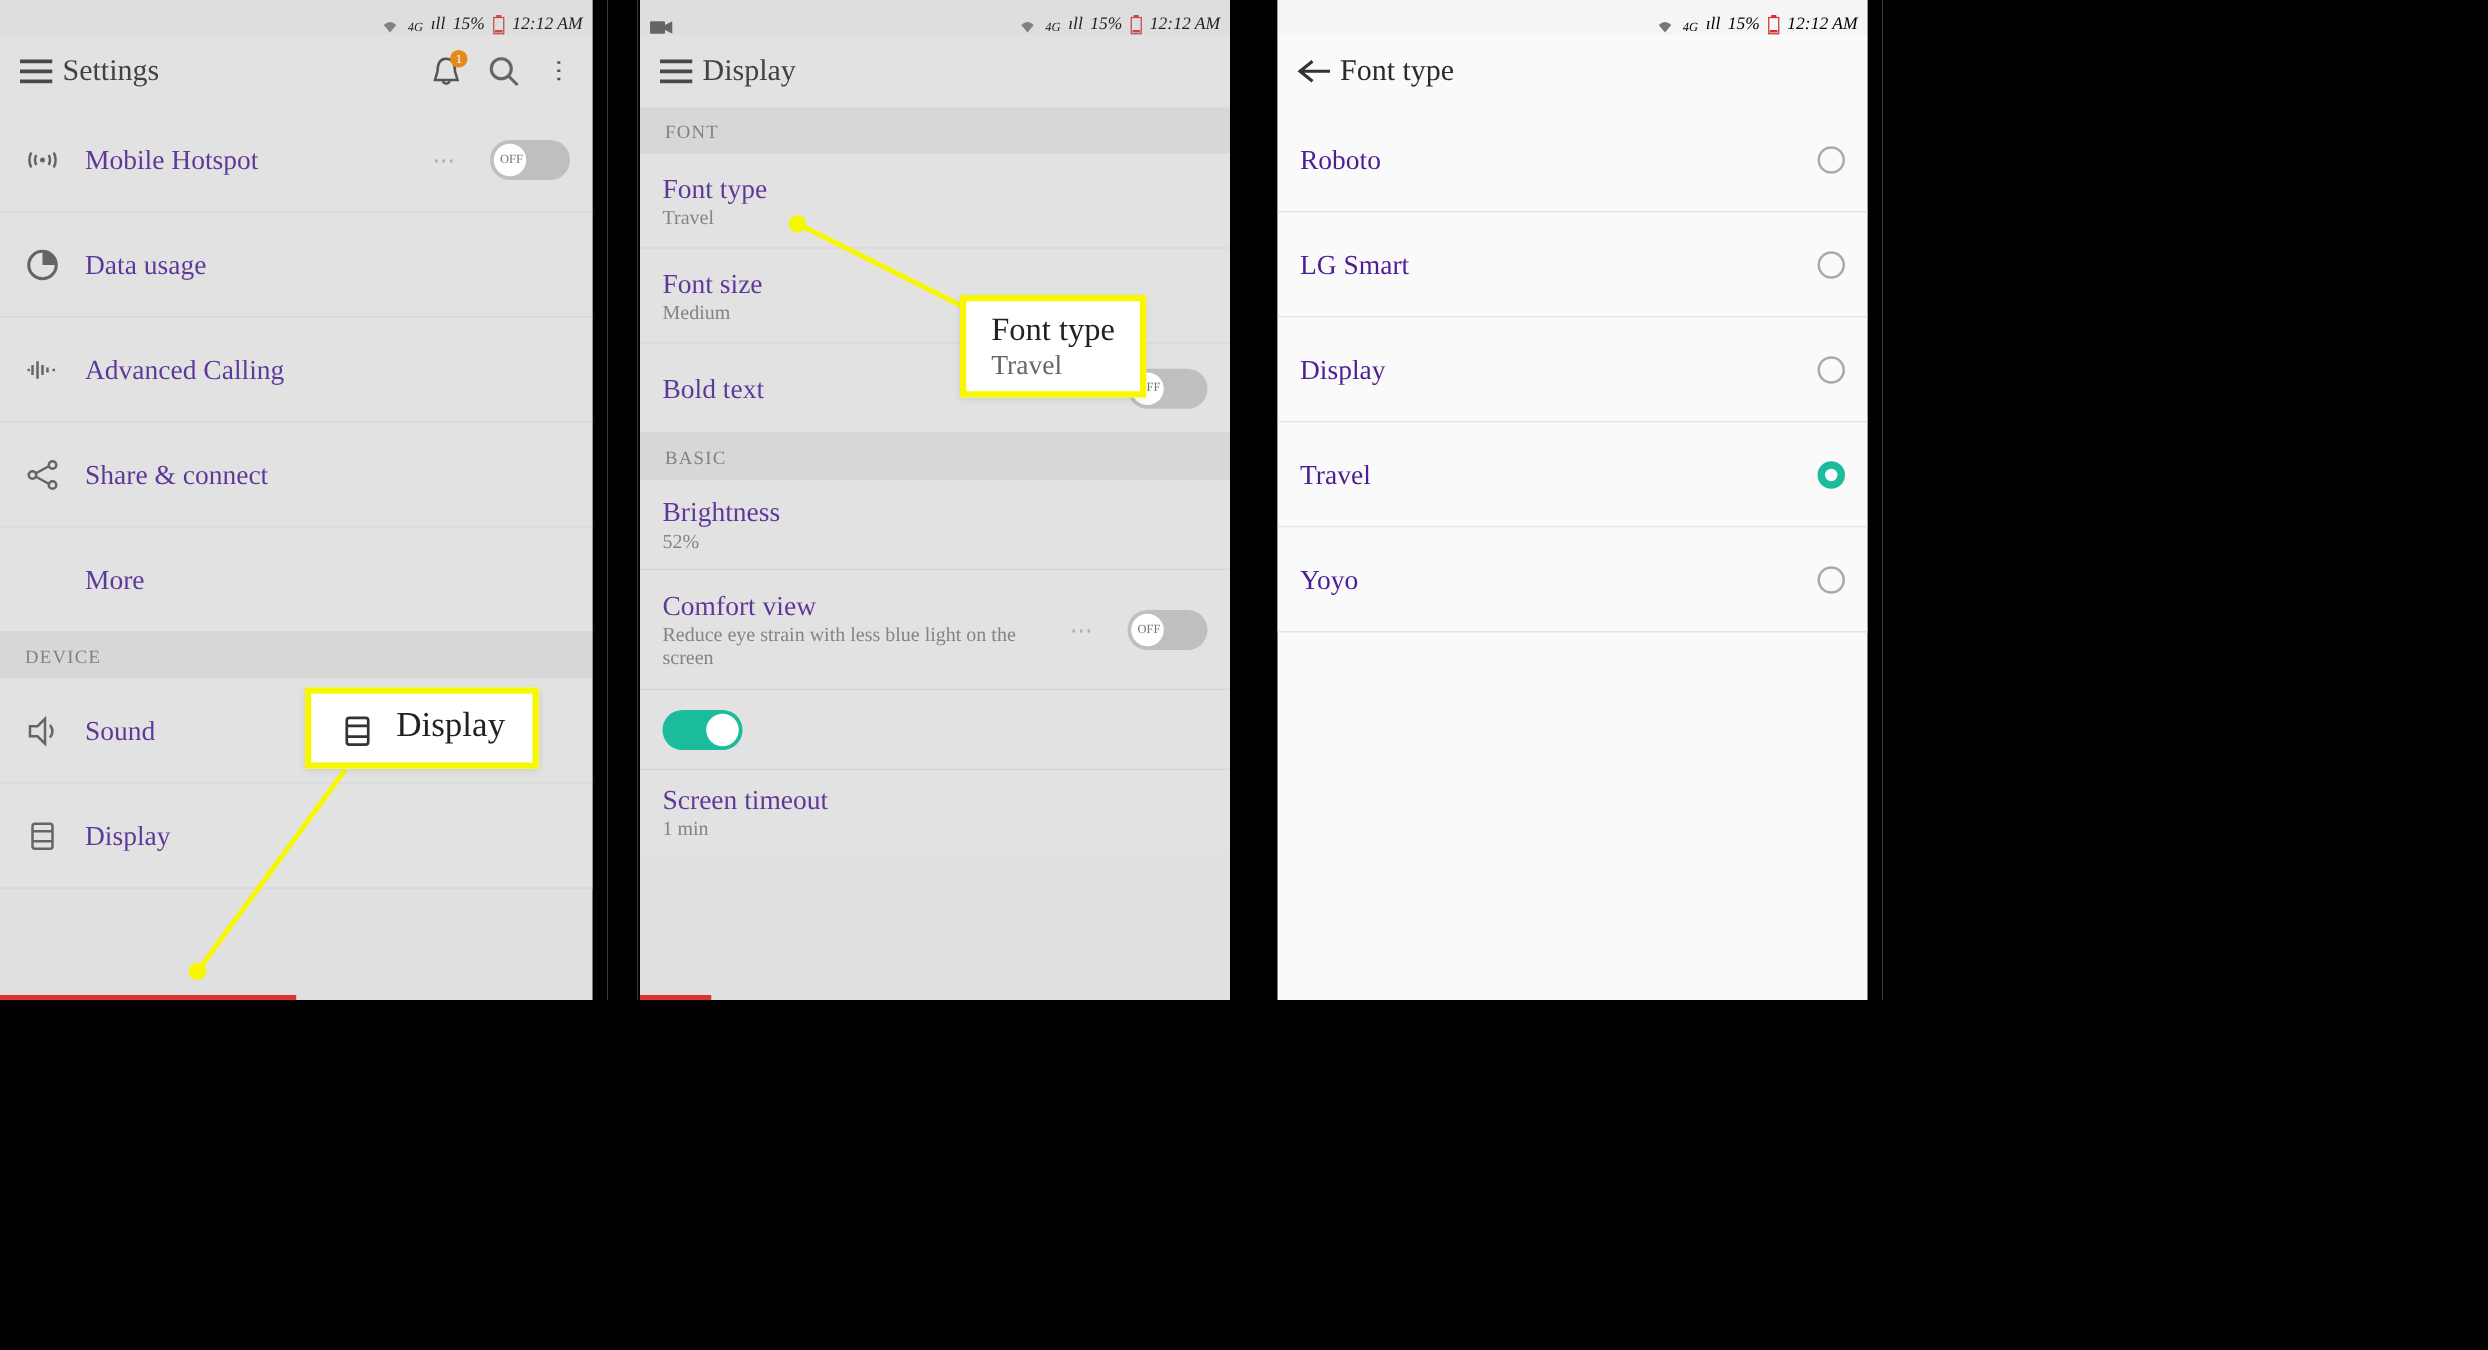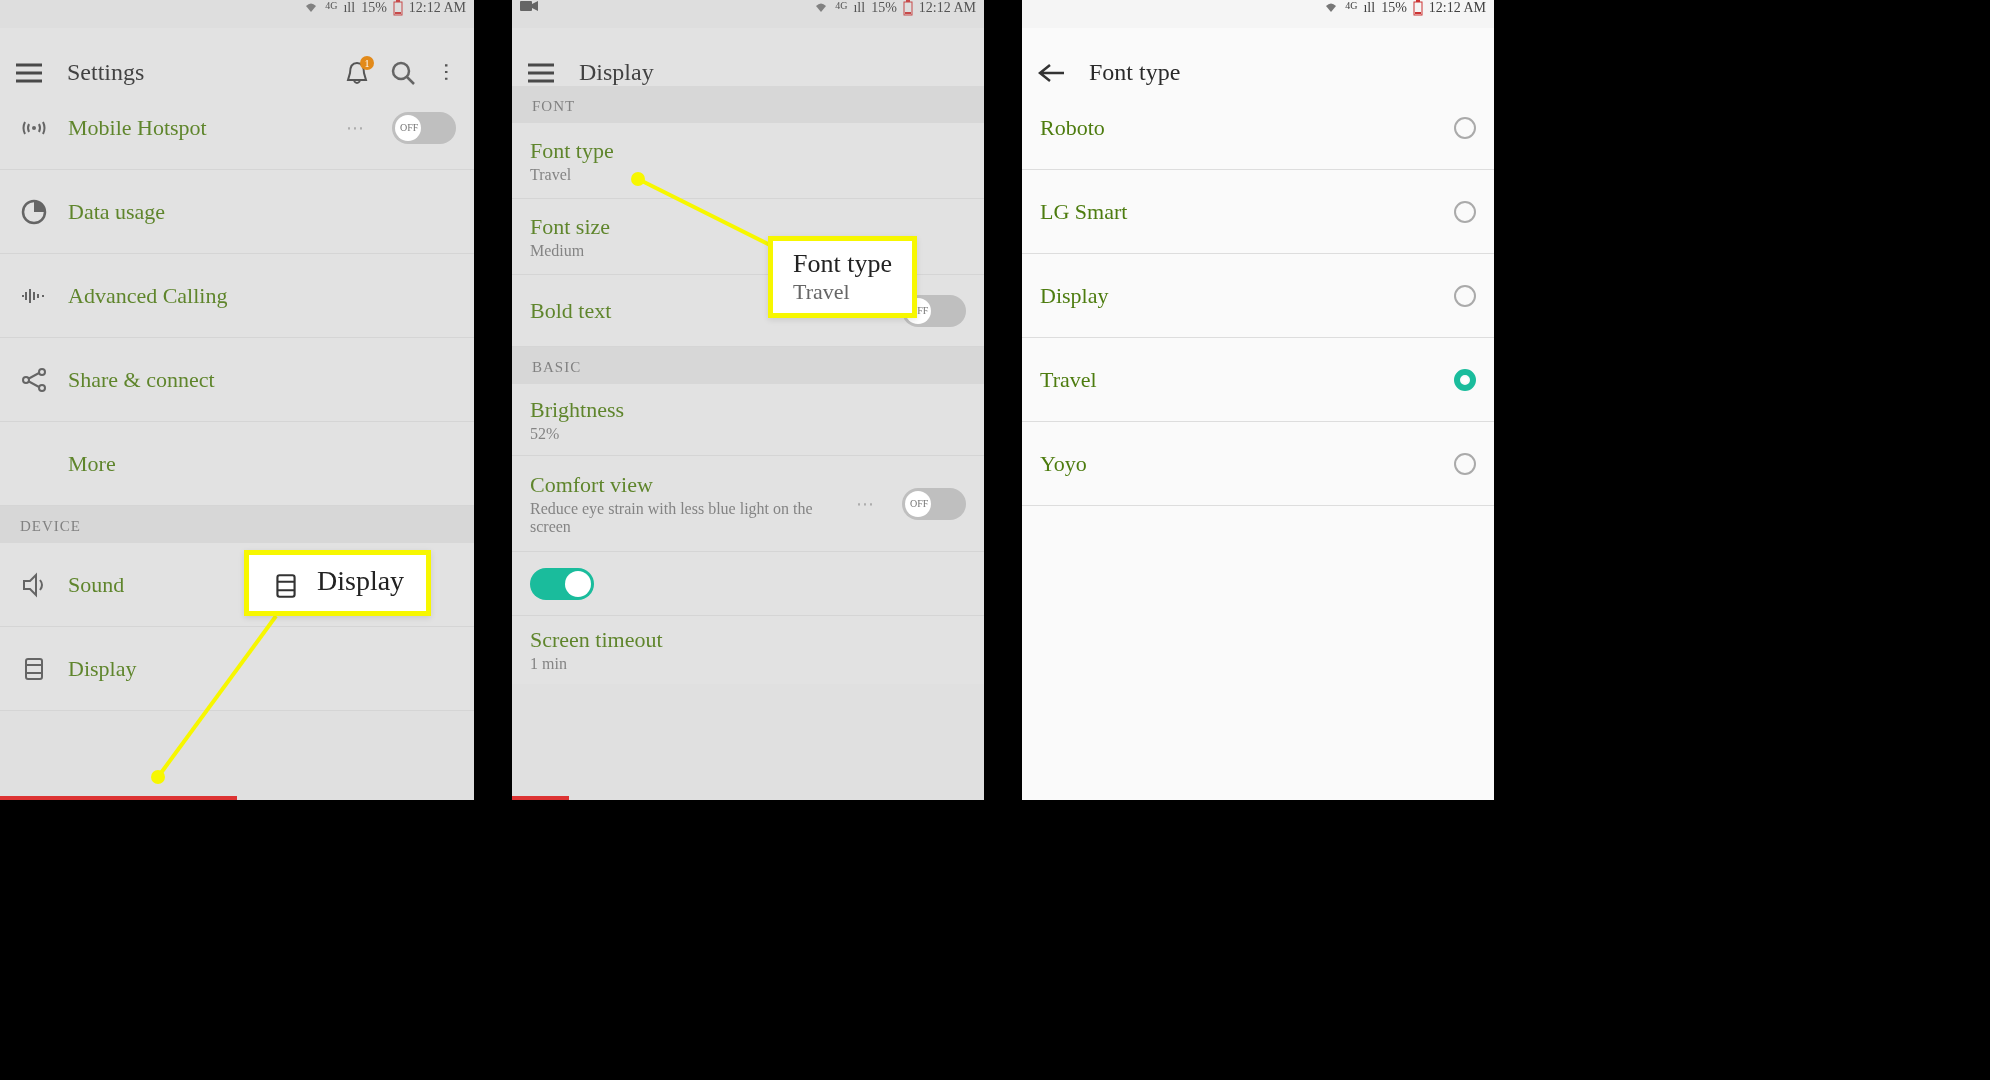--- a/index.html
+++ b/index.html
@@ -25,34 +25,35 @@
     position: relative;
     overflow: hidden;
     border-right: 12px solid #000;
     border-left: 2px solid #000;
   }
   .phone:first-child { border-left: none; }
   .status-bar {
     height: 28px;
     display: flex;
     justify-content: flex-end;
-    align-items: flex-start;
+    align-items: flex-end;
     padding: 0 8px;
     gap: 6px;
     font-size: 14px;
-    color: #404040;
+    color: #000000;
     background: #e8e8e8;
+    font-style: italic;
   }
   .status-bar .sb-icon { display:inline-flex; align-items:center; }
   .header {
     height: 58px;
     display: flex;
-    align-items: flex-end;
+    align-items: center;
     padding: 0 16px;
-    gap: 25px;
+    gap: 8px;
     background: #ededed;
   }
   .header-title {
     font-size: 24px;
     flex: 1;
     color: #2a2a2a;
   }
   .header-icons {
     display: flex;
     align-items: center;
@@ -102,21 +103,21 @@
     height: 32px;
     flex-shrink: 0;
     display: flex;
     align-items: center;
     justify-content: center;
     color: #555;
   }
   .row-content { flex: 1; }
   .row-title {
     font-size: 22px;
-    color: #4d7c0f;
+    color: #4c1d95;
   }
   .row-sub {
     font-size: 16px;
     color: #7a7a7a;
     margin-top: 2px;
   }
   .toggle {
     width: 64px;
     height: 32px;
     border-radius: 16px;

